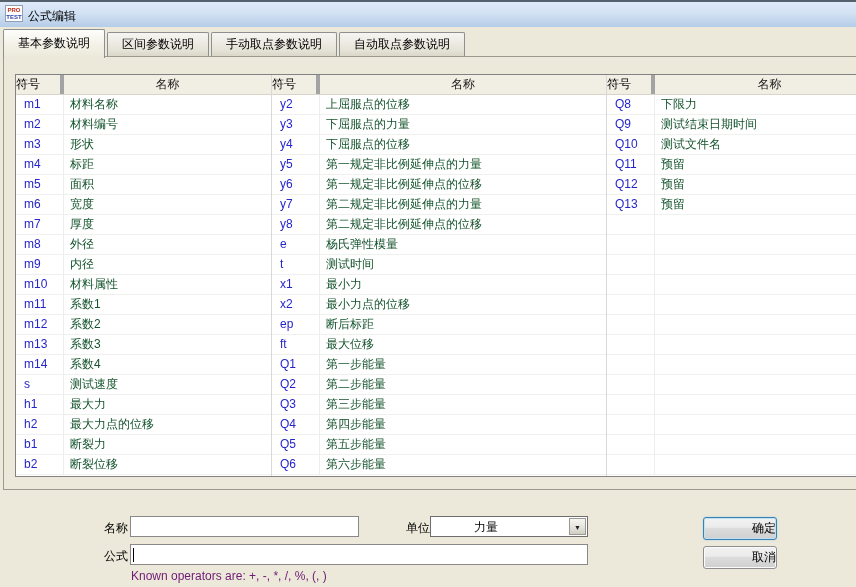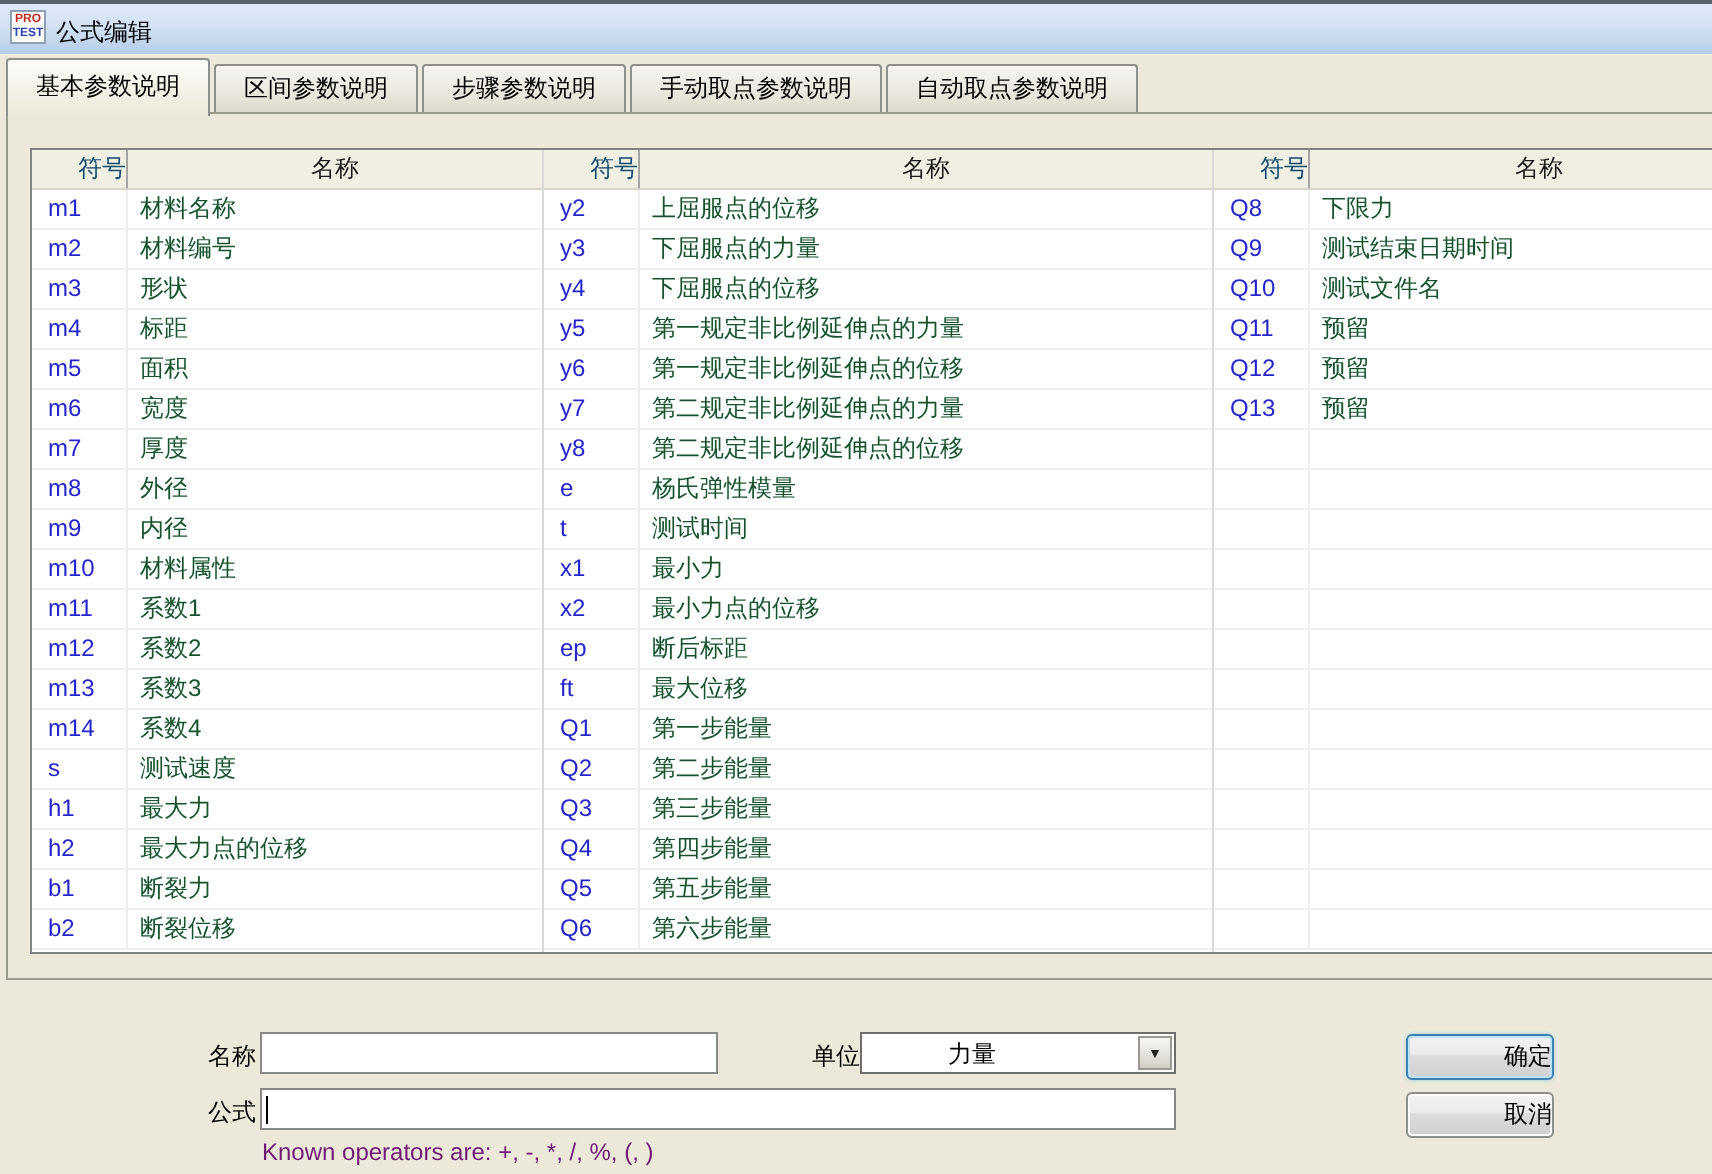--- a/index.html
+++ b/index.html
@@ -54,21 +54,21 @@
   .tgroup-0{width:256px;border-right:1px solid #d9d9d9;}
   .tgroup-1{width:335px;border-right:1px solid #d9d9d9;}
   .tgroup-2{flex:1;}
   .trow{display:flex;height:20px;box-sizing:border-box;border-bottom:1px solid #f0f0ee;flex:none;}
   .thead{
     background:#f1efe3;border-bottom:1px solid #d8d5c8;
   }
   .tcell{box-sizing:border-box;line-height:19px;white-space:nowrap;overflow:hidden;}
   .tsym{width:48px;padding-left:8px;color:#2424cc;border-right:1px solid #ededed;}
   .tname{flex:1;padding-left:6px;color:#14532d;}
-  .thead .tsym{color:#0c4a6e;text-align:right;padding-left:0;border-right:1px solid #a3a3a3;}
+  .thead .tsym{color:#000000;text-align:left;padding-left:0;border-right:4px solid #a3a3a3;}
   .thead .tname{color:#1a1a1a;text-align:center;padding-left:0;}
   
   .flabel{position:absolute;color:#000;}
   .tinput{
     position:absolute;box-sizing:border-box;background:#fff;
     border:1px solid #898989;height:21px;font:inherit;padding:0 3px;
   }
   .caret{position:absolute;left:133px;top:548px;width:1px;height:14px;background:#000;}
   .combo{
     position:absolute;left:430px;top:516px;width:158px;height:21px;
@@ -103,21 +103,20 @@
   <div class="app-icon">
     <span class="pro">PRO</span>
     <span class="test">TEST</span>
   </div>
   <div class="title-text">公式编辑</div>
 </div>
 
 <div class="tabstrip">
   <div class="tab active">基本参数说明</div>
   <div class="tab">区间参数说明</div>
-  <div class="tab">步骤参数说明</div>
   <div class="tab">手动取点参数说明</div>
   <div class="tab">自动取点参数说明</div>
 </div>
 
 <div class="tabpage">
   <div class="ptable">
     <div class="tgroup tgroup-0">
         <div class="trow thead">
           <div class="tcell tsym">符号</div>
           <div class="tcell tname">名称</div>

